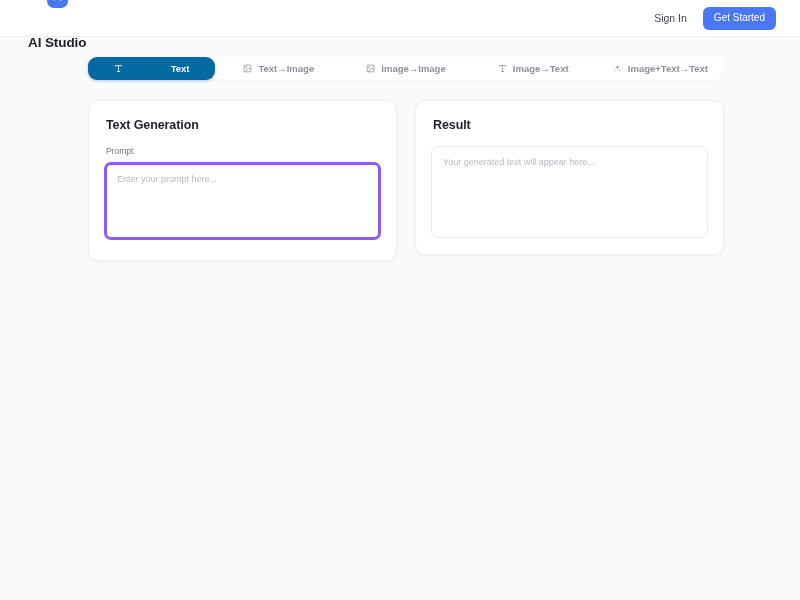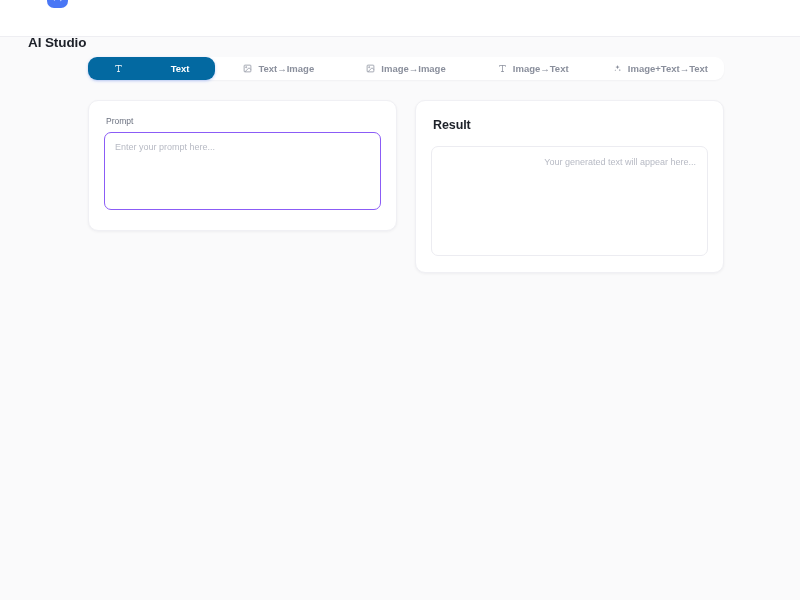--- a/index.html
+++ b/index.html
@@ -111,21 +111,21 @@
     letter-spacing: -0.1px;
   }
   .field-label {
     font-size: 8.5px;
     color: #6c7280;
     margin: 0 0 6px 2px;
   }
   .prompt-area {
     width: 100%;
     height: 78px;
-    border: 1px solid #8b5cf6;
+    border: 3px solid #8b5cf6;
     border-radius: 7px;
     background: #ffffff;
     padding: 9px 10px;
     font-size: 9px;
     color: #2b2f38;
     font-family: "Liberation Sans", sans-serif;
     resize: none;
     outline: none;
   }
   .prompt-area::placeholder { color: #b7bac4; }
@@ -142,26 +142,25 @@
     font-family: "Liberation Sans", sans-serif;
     display: flex;
     align-items: center;
     justify-content: center;
     gap: 7px;
     cursor: pointer;
     box-shadow: 0 2px 4px rgba(74,119,245,0.28);
   }
   .result-box {
     margin-top: 3px;
-    height: 110px;
+    height: 92px;
     border: 1px solid #ececf1;
     border-radius: 7px;
     background: #ffffff;
     padding: 10px 11px;
-    text-align: right;
   }
   .result-placeholder {
     font-size: 9px;
     color: #b7bac4;
   }
 </style>
 </head>
 <body>
 
 <div class="header">
@@ -171,20 +170,24 @@
         <path d="M12 2.6l1.5 4.1 4.1 1.5-4.1 1.5L12 13.8l-1.5-4.1L6.4 8.2l4.1-1.5z"></path>
         <path d="M18.2 13.4l.8 2.1 2.1.8-2.1.8-.8 2.1-.8-2.1-2.1-.8 2.1-.8z"></path>
         <path d="M6.2 14.2l.6 1.6 1.6.6-1.6.6-.6 1.6-.6-1.6-1.6-.6 1.6-.6z"></path>
       </svg>
     </span>
     <span class="brand-name">AI Studio</span>
   </div>
 
   <div class="header-spacer"></div>
 
+  <div class="header-right">
+    <span class="signin-link">Sign In</span>
+    <button class="get-started-btn">Get Started</button>
+  </div>
 </div>
 
 <div class="page">
   <div class="shell">
 
     <div class="tabbar">
 
       <div class="tab active">
         <span class="tico">
           <svg width="9" height="9" viewBox="0 0 24 24" fill="none" stroke="currentColor" stroke-width="2" stroke-linecap="round">
@@ -234,20 +237,21 @@
           </svg>
         </span>
         <span>Image+Text→Text</span>
       </div>
 
     </div>
 
     <div class="cards">
 
       <div class="card card-left">
+        <div class="card-title">Text Generation</div>
         <div class="field-label">Prompt</div>
         <textarea class="prompt-area" placeholder="Enter your prompt here..." style=""></textarea>
       </div>
 
       <div class="card card-right">
         <div class="card-title">Result</div>
         <div class="result-box">
           <div class="result-placeholder">Your generated text will appear here...</div>
         </div>
       </div>

